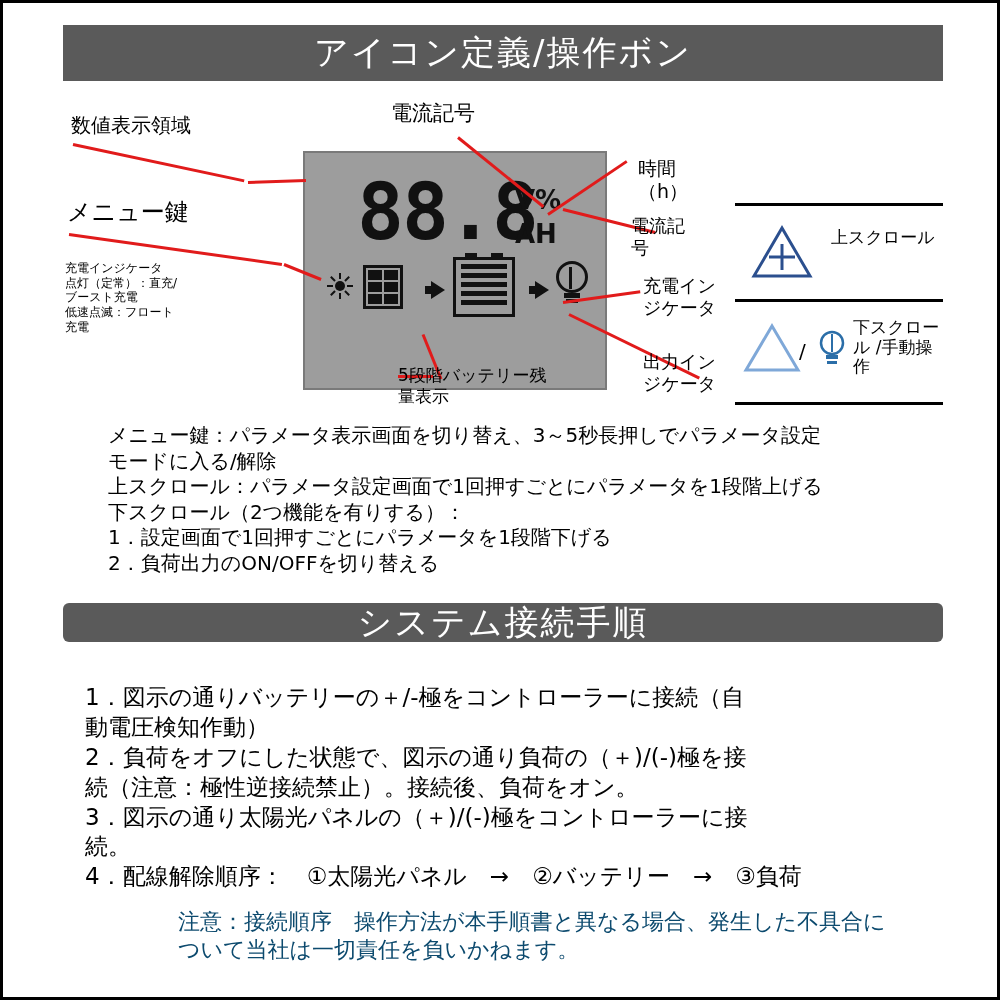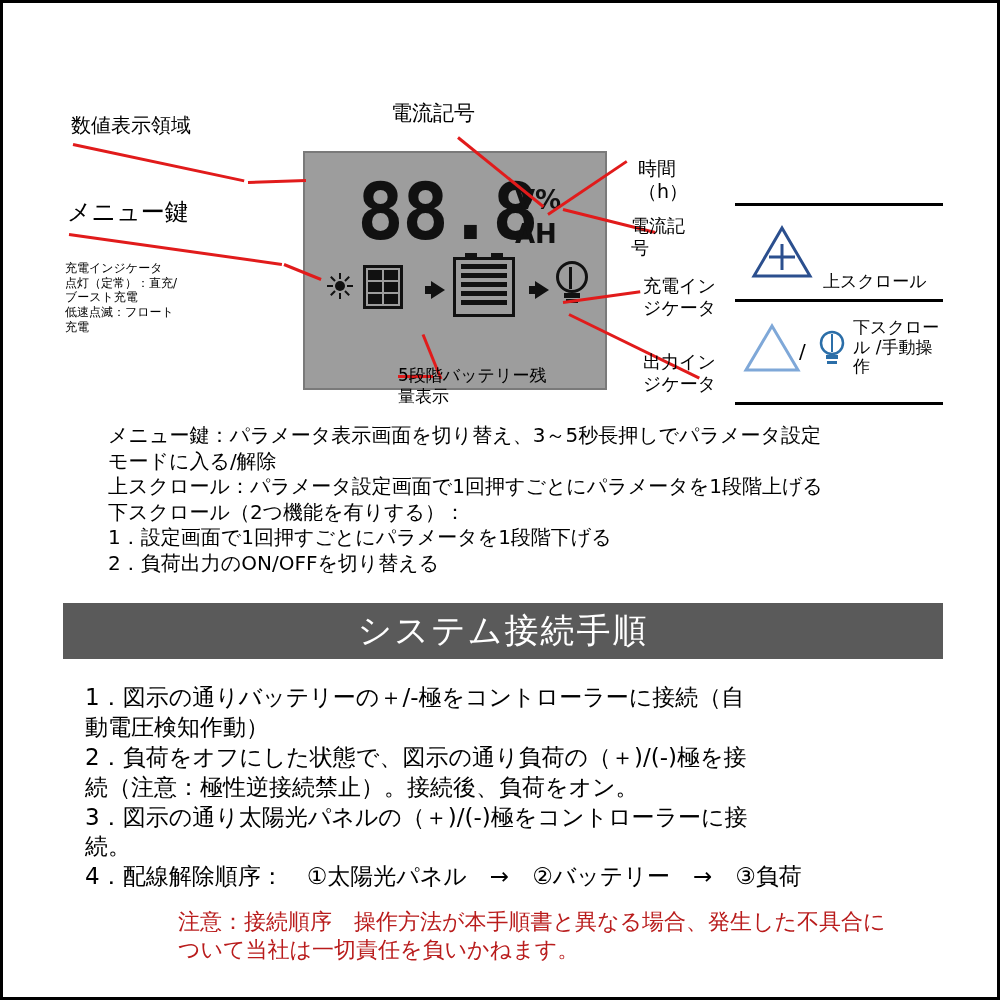--- a/index.html
+++ b/index.html
@@ -31,21 +31,21 @@
     background: #5a5a5a;
     color: #fff;
     display: flex;
     align-items: center;
     justify-content: center;
     font-size: 34px;
     letter-spacing: 2px;
     font-family: "DejaVu Sans", sans-serif;
   }
   #bar1 { left: 60px; top: 22px; width: 880px; height: 56px; }
-  #bar2 { left: 60px; top: 600px; width: 880px; height: 56px; }
+  #bar2 { left: 60px; top: 600px; width: 880px; height: 39px; border-radius: 6px; }
 
   
   .lcd {
     position: absolute;
     left: 300px; top: 148px;
     width: 300px; height: 235px;
     background: #9d9d9d;
     border: 2px solid #7a7a7a;
   }
   .digits {
@@ -248,28 +248,29 @@
     left: 82px; top: 680px;
     width: 850px;
     font-size: 23px;
     line-height: 1.3;
   }
   #warn {
     left: 175px; top: 905px;
     width: 760px;
     font-size: 22px;
     line-height: 1.28;
-    color: #b91c1c;
+    color: #0c4a6e;
   }
 </style>
 </head>
 <body>
 
 <div class="page">
 
+  <div class="bar" id="bar1">アイコン定義/操作ボン</div>
 
   <div class="lcd">
     <div class="digits">88.8</div>
     <div class="unit" id="unit-v">V%</div>
     <div class="unit" id="unit-a">AH</div>
 
     <div class="sun">
       <div class="core"></div>
       <div class="ray" style="transform:rotate(0deg)"></div>
       <div class="ray" style="transform:rotate(45deg)"></div>
@@ -352,21 +353,21 @@
 
 
   <div class="keybox" id="keybox2">
     <div class="keyicon" style="left:16px; top:18px;">
       <svg width="62" height="56" viewBox="0 0 62 56">
         <polygon points="31,4 59,52 3,52" fill="none" stroke="#2b4f8e" stroke-width="3"></polygon>
         <line x1="31" y1="20" x2="31" y2="46" stroke="#2b4f8e" stroke-width="3"></line>
         <line x1="18" y1="33" x2="44" y2="33" stroke="#2b4f8e" stroke-width="3"></line>
       </svg>
     </div>
-    <div class="keylabel" style="left:88px; top:22px;margin-top:44px;">上スクロール</div>
+    <div class="keylabel" style="left:96px; top:22px;">上スクロール</div>
   </div>
 
   <div class="keybox" id="keybox3">
     <div class="keyicon" style="left:8px; top:20px;">
       <svg width="58" height="52" viewBox="0 0 58 52">
         <polygon points="29,4 55,48 3,48" fill="none" stroke="#7fa8d8" stroke-width="3"></polygon>
       </svg>
     </div>
     <div class="keylabel" style="left:64px; top:38px; font-size:20px;">/</div>
     <div class="keyicon" style="left:82px; top:28px;">

